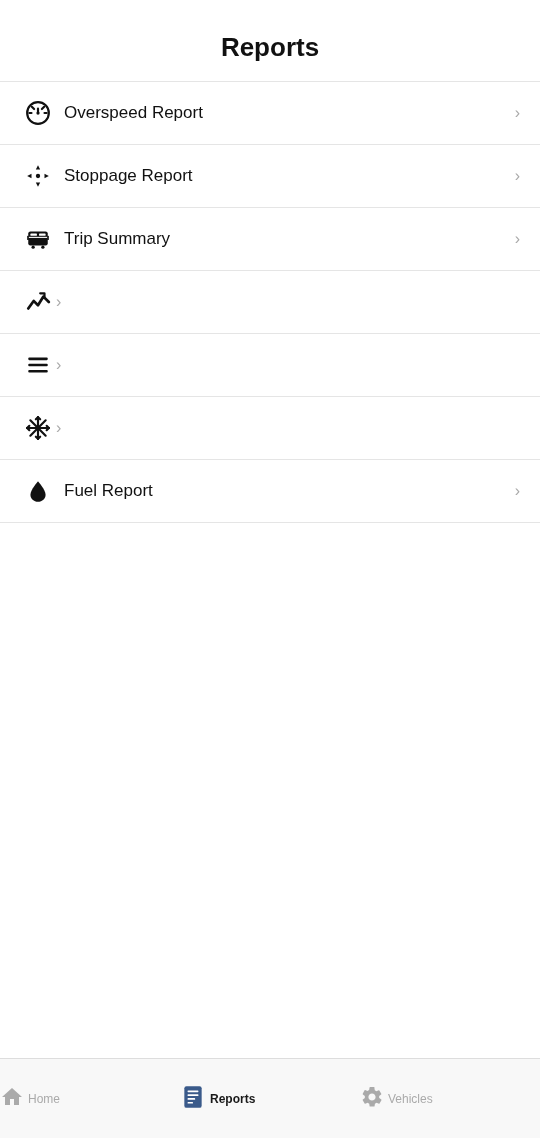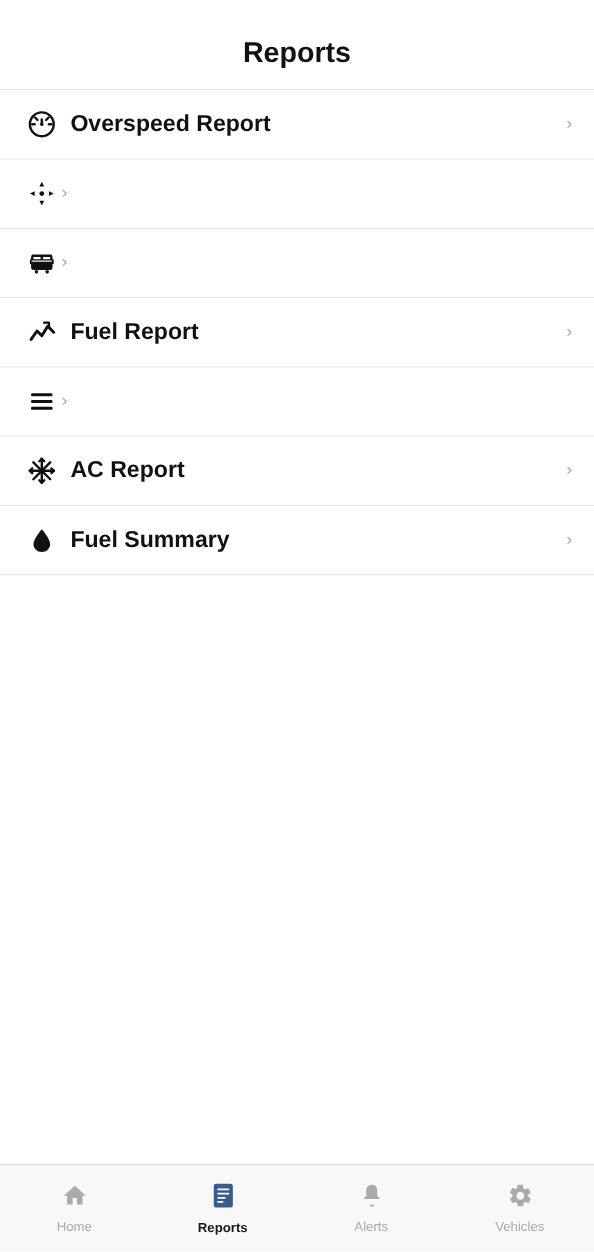--- a/index.html
+++ b/index.html
@@ -44,45 +44,43 @@
       font-size: 22px;
       color: #111;
       flex-shrink: 0;
       display: flex;
       align-items: center;
       justify-content: center;
     }
 
     .report-label {
       flex: 1;
-      font-size: 21px;
+      font-size: 17px;
       color: #111;
       margin-left: 8px;
-      font-weight: bold;
     }
 
     .chevron {
       font-size: 16px;
       color: #aaa;
       font-weight: 300;
     }
 
     
     .bottom-nav {
       display: flex;
       border-top: 1px solid #ddd;
       background: #f8f8f8;
       height: 80px;
       align-items: center;
     }
 
     .nav-item {
       flex: 1;
       display: flex;
-      flex-direction: column;
       align-items: center;
       justify-content: flex-start;
       gap: 4px;
       cursor: pointer;
       padding: 8px 0;
     }
 
     .nav-icon {
       font-size: 24px;
       color: #aaa;
@@ -132,47 +130,48 @@
     <span class="chevron">›</span>
   </li>
 
   <li class="report-item">
     <span class="report-icon">
       <svg class="icon-svg" viewBox="0 0 24 24" fill="currentColor">
         <path d="M12 2l2 4h-4l2-4zm0 20l-2-4h4l-2 4zM2 12l4-2v4l-4-2zm20 0l-4 2v-4l4 2z"></path>
         <circle cx="12" cy="12" r="2"></circle>
       </svg>
     </span>
+    <span class="report-label">Stoppage Report</span>
     <span class="chevron">›</span>
   </li>
 
   <li class="report-item">
     <span class="report-icon">
       <svg class="icon-svg" viewBox="0 0 24 24" fill="currentColor">
         <rect x="3" y="5" width="18" height="13" rx="2"></rect>
         <rect x="3" y="10" width="18" height="1" fill="white"></rect>
         <rect x="5" y="7" width="6" height="2" fill="white" rx="0.5"></rect>
         <rect x="13" y="7" width="6" height="2" fill="white" rx="0.5"></rect>
         <circle cx="7.5" cy="19.5" r="1.5"></circle>
         <circle cx="16.5" cy="19.5" r="1.5"></circle>
         <rect x="2" y="9" width="1.5" height="4" rx="0.5"></rect>
         <rect x="20.5" y="9" width="1.5" height="4" rx="0.5"></rect>
       </svg>
     </span>
+    <span class="report-label">Trip Summary</span>
     <span class="chevron">›</span>
   </li>
 
   <li class="report-item">
     <span class="report-icon">
       <svg class="icon-svg" viewBox="0 0 24 24" fill="currentColor">
         <path d="M3 18l5-7 4 4 5-8 5 5" stroke="currentColor" stroke-width="2.5" fill="none" stroke-linecap="round" stroke-linejoin="round"></path>
         <polyline points="14,4 18,4 18,8" stroke="currentColor" stroke-width="2" fill="none" stroke-linecap="round" stroke-linejoin="round"></polyline>
       </svg>
     </span>
-    <span class="report-label">Fuel Report</span>
     <span class="chevron">›</span>
   </li>
 
   <li class="report-item">
     <span class="report-icon">
       <svg class="icon-svg" viewBox="0 0 24 24" fill="currentColor">
         <rect x="3" y="5" width="18" height="2.5" rx="1"></rect>
         <rect x="3" y="10.75" width="18" height="2.5" rx="1"></rect>
         <rect x="3" y="16.5" width="18" height="2.5" rx="1"></rect>
       </svg>
@@ -191,31 +190,30 @@
         <line x1="12" y1="2" x2="10" y2="4"></line>
         <line x1="12" y1="2" x2="14" y2="4"></line>
         <line x1="12" y1="22" x2="10" y2="20"></line>
         <line x1="12" y1="22" x2="14" y2="20"></line>
         <line x1="2" y1="12" x2="4" y2="10"></line>
         <line x1="2" y1="12" x2="4" y2="14"></line>
         <line x1="22" y1="12" x2="20" y2="10"></line>
         <line x1="22" y1="12" x2="20" y2="14"></line>
       </svg>
     </span>
-    <span class="report-label">AC Report</span>
     <span class="chevron">›</span>
   </li>
 
   <li class="report-item">
     <span class="report-icon">
       <svg class="icon-svg" viewBox="0 0 24 24" fill="currentColor">
         <path d="M12 3 C12 3 5 11 5 15.5 C5 19.09 8.13 22 12 22 C15.87 22 19 19.09 19 15.5 C19 11 12 3 12 3Z"></path>
       </svg>
     </span>
-    <span class="report-label">Fuel Summary</span>
+    <span class="report-label">Fuel Report</span>
     <span class="chevron">›</span>
   </li>
 
 </ul>
 
 <nav class="bottom-nav">
 
   <div class="nav-item">
     <span class="nav-icon">
       <svg width="24" height="24" viewBox="0 0 24 24" fill="#aaa">
@@ -232,28 +230,20 @@
         <rect x="4" y="2" width="16" height="20" rx="2" fill="#3a5a8a"></rect>
         <rect x="7" y="6" width="10" height="1.5" rx="0.5" fill="white"></rect>
         <rect x="7" y="9.5" width="10" height="1.5" rx="0.5" fill="white"></rect>
         <rect x="7" y="13" width="7" height="1.5" rx="0.5" fill="white"></rect>
         <rect x="7" y="16.5" width="5" height="1.5" rx="0.5" fill="white"></rect>
       </svg>
     </span>
     <span class="nav-label active">Reports</span>
   </div>
 
-  <div class="nav-item">
-    <span class="nav-icon">
-      <svg width="24" height="24" viewBox="0 0 24 24" fill="#aaa">
-        <path d="M12 2C9.24 2 7 4.24 7 7v5l-2 2v1h14v-1l-2-2V7c0-2.76-2.24-5-5-5zm0 20c1.1 0 2-.9 2-2h-4c0 1.1.9 2 2 2z"></path>
-      </svg>
-    </span>
-    <span class="nav-label">Alerts</span>
-  </div>
 
   <div class="nav-item">
     <span class="nav-icon">
       <svg width="24" height="24" viewBox="0 0 24 24" fill="#aaa">
         <path d="M19.14 12.94c.04-.3.06-.61.06-.94s-.02-.64-.07-.94l2.03-1.58a.49.49 0 0 0 .12-.61l-1.92-3.32a.49.49 0 0 0-.59-.22l-2.39.96a7.01 7.01 0 0 0-1.62-.94l-.36-2.54A.484.484 0 0 0 14 2h-4a.484.484 0 0 0-.48.41l-.36 2.54c-.59.24-1.13.57-1.62.94l-2.39-.96a.48.48 0 0 0-.59.22L2.74 8.87a.47.47 0 0 0 .12.61l2.03 1.58c-.05.3-.09.63-.09.94s.02.64.07.94l-2.03 1.58a.49.49 0 0 0-.12.61l1.92 3.32c.12.22.37.29.59.22l2.39-.96c.5.37 1.04.7 1.62.94l.36 2.54c.05.24.27.41.49.41h4c.22 0 .43-.17.47-.41l.36-2.54c.59-.24 1.13-.57 1.62-.94l2.39.96c.22.08.47 0 .59-.22l1.92-3.32a.47.47 0 0 0-.12-.61l-2.01-1.58zM12 15.6c-1.98 0-3.6-1.62-3.6-3.6s1.62-3.6 3.6-3.6 3.6 1.62 3.6 3.6-1.62 3.6-3.6 3.6z"></path>
       </svg>
     </span>
     <span class="nav-label">Vehicles</span>
   </div>
 

